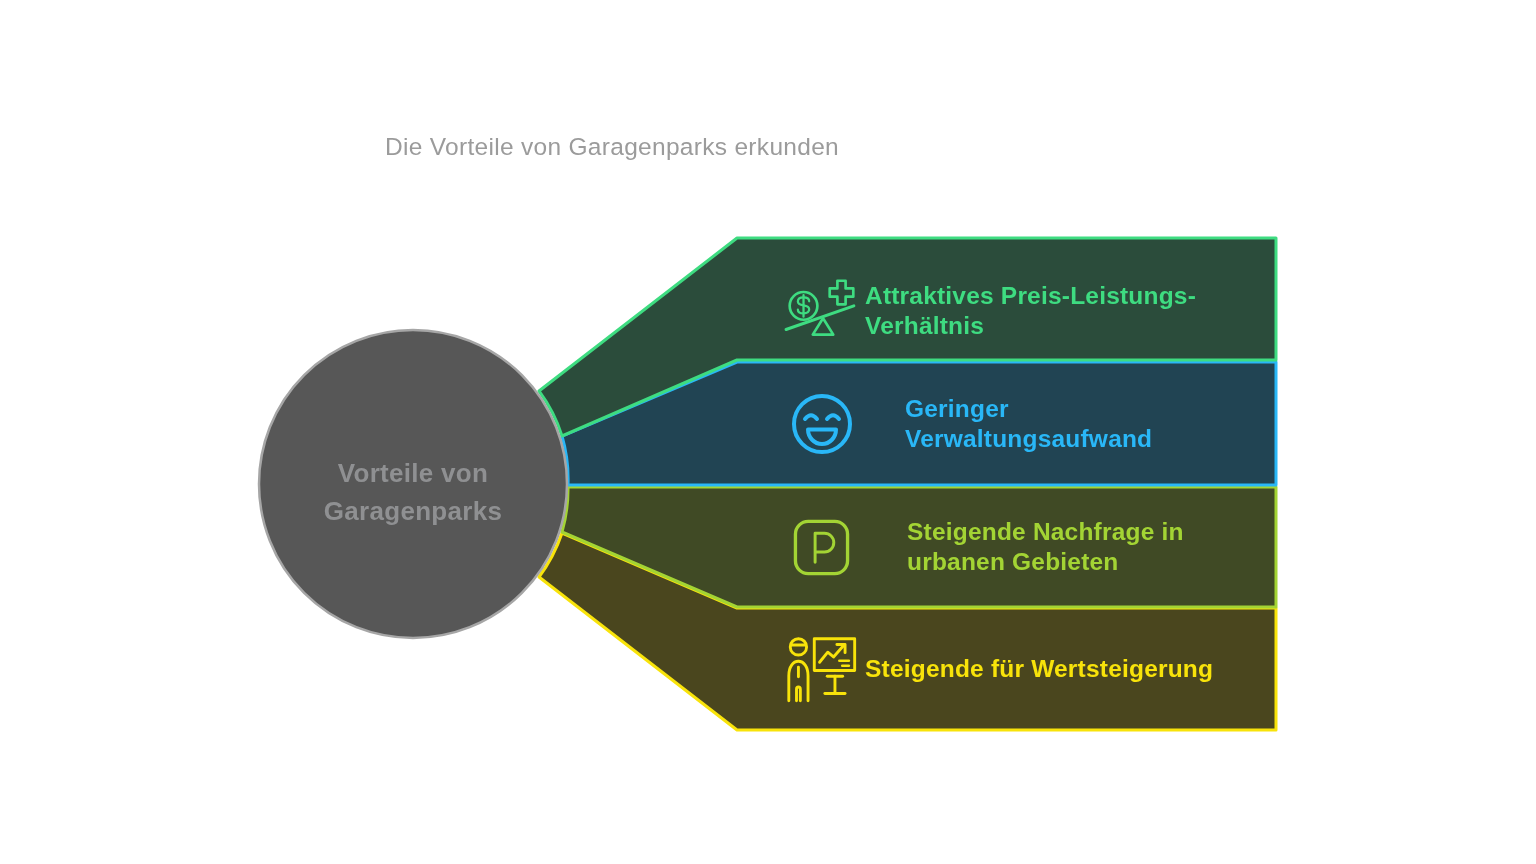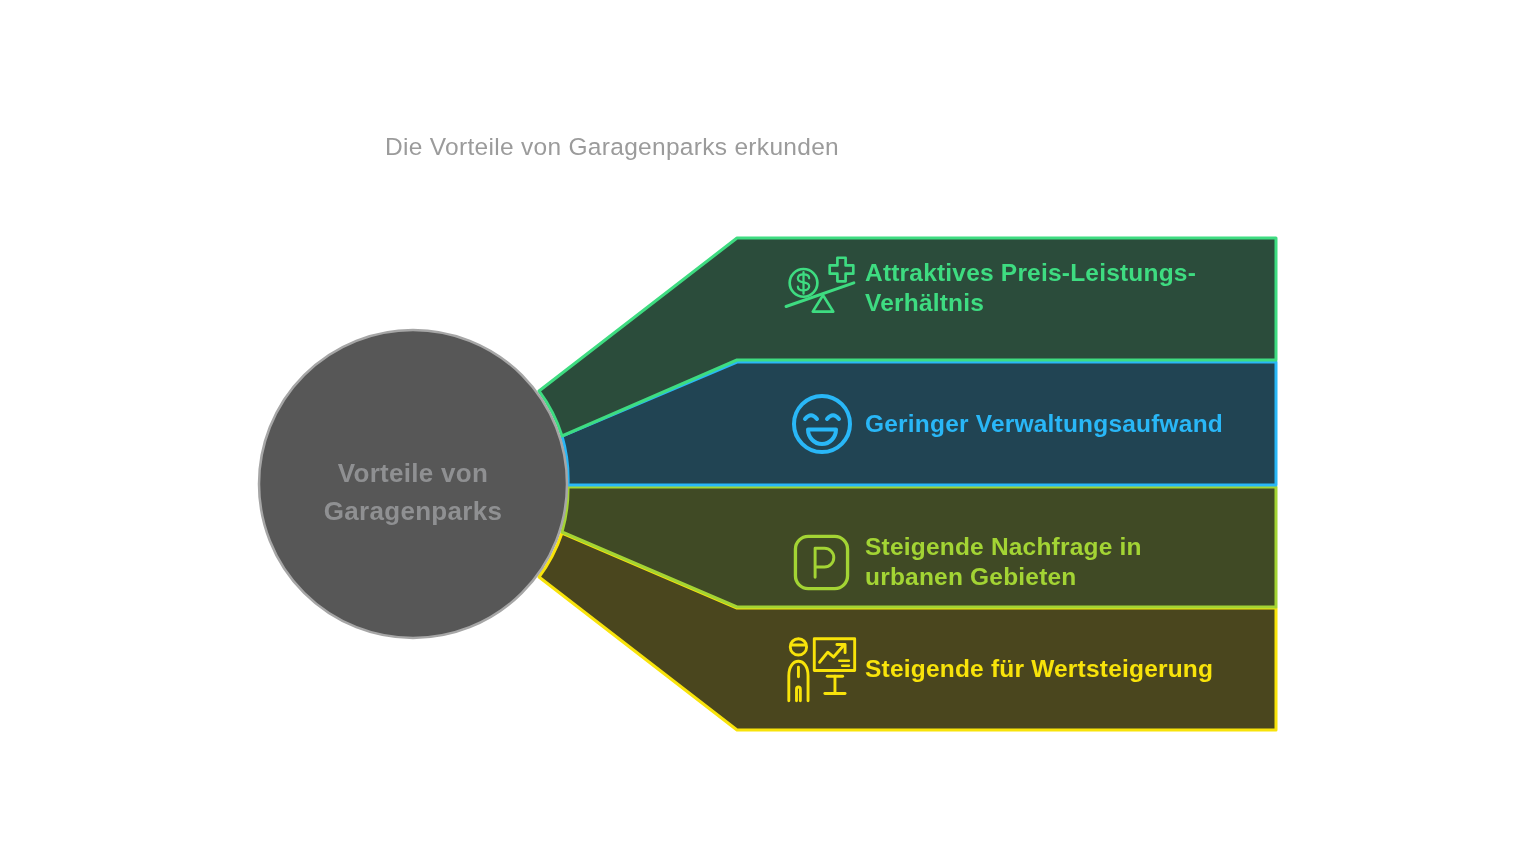--- a/index.html
+++ b/index.html
@@ -16,23 +16,23 @@
   }
   .circle-label{
     position:absolute;left:263px;top:454px;width:300px;
     text-align:center;font-size:26px;line-height:38px;font-weight:700;
     white-space:pre-line;letter-spacing:.3px;
   }
   .row{
     position:absolute;left:779px;width:480px;
     display:flex;align-items:center;
   }
-  .row0{top:231px;height:113px;}
+  .row0{top:254px;height:113px;}
   .row1{top:362px;height:123px;}
-  .row2{top:502px;height:120px;}
+  .row2{top:487px;height:120px;gap:42px;}
   .row3{top:608px;height:122px;}
   .icon-box{
     width:85px;flex:0 0 85px;display:flex;align-items:center;justify-content:center;
   }
   .icon-box svg{display:block;}
   .benefit-label{
     font-size:24.5px;line-height:30px;font-weight:600;
     white-space:pre-line;letter-spacing:.2px;margin-left:1px;
   }
   .ic{stroke:currentColor;fill:none;stroke-linecap:round;stroke-linejoin:round;}
@@ -64,21 +64,21 @@
         <circle class="ic" stroke-width="2.6" cx="20" cy="26" r="13.5"></circle>
         <path class="ic" stroke-width="2.2" d="M25.5,21.5 c0,-2.4 -2.4,-3.7 -5.5,-3.7 c-3.1,0 -5.5,1.4 -5.5,3.9 c0,2.4 2,3.3 5.5,3.8 c3.5,0.5 5.5,1.5 5.5,3.9 c0,2.5 -2.4,3.9 -5.5,3.9 c-3.1,0 -5.5,-1.3 -5.5,-3.6"></path>
         <line class="ic" stroke-width="2.2" x1="20" y1="15.5" x2="20" y2="36.5"></line>
         <path class="ic" stroke-width="2.6" d="M53,1.5 h8 v7.5 h7.5 v8 h-7.5 v7.5 h-8 v-7.5 h-7.5 v-8 h7.5 Z"></path>
       </svg>
     </div>
     <div class="benefit-label">Attraktives Preis-Leistungs-
 Verhältnis</div>
   </div>
 
-  <div class="row row1" style="color: rgb(41, 183, 247);">
+  <div class="row row1" style="color: rgb(41, 183, 247); gap: 40px;">
     <div class="icon-box">
       <svg width="64" height="64" viewBox="0 0 64 64">
         <circle class="ic" stroke-width="4" cx="32" cy="32" r="28"></circle>
         <path class="ic" stroke-width="4" d="M15,27 Q21,19.5 27,27"></path>
         <path class="ic" stroke-width="4" d="M37,27 Q43,19.5 49,27"></path>
         <path class="ic" stroke-width="4" d="M18,37.5 h28 a14,14.5 0 0 1 -28,0 Z"></path>
       </svg>
     </div>
     <div class="benefit-label">Geringer Verwaltungsaufwand</div>
   </div>

